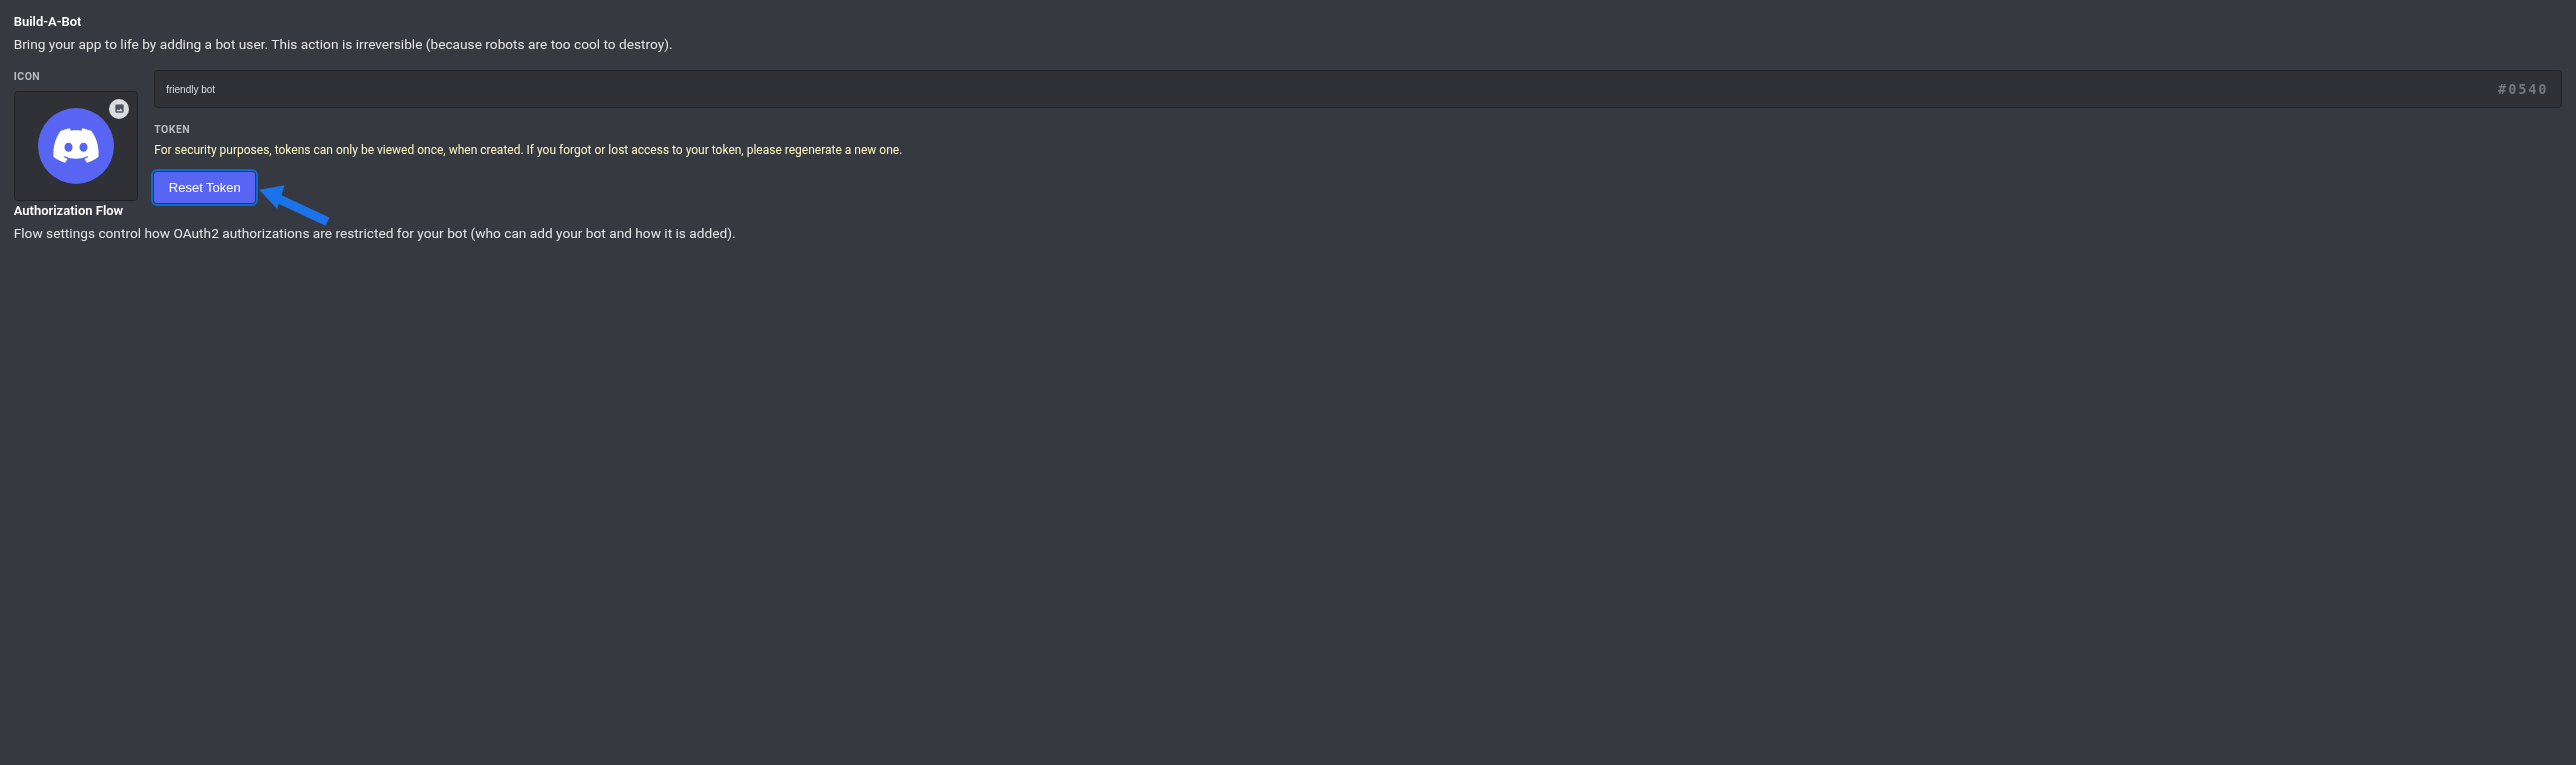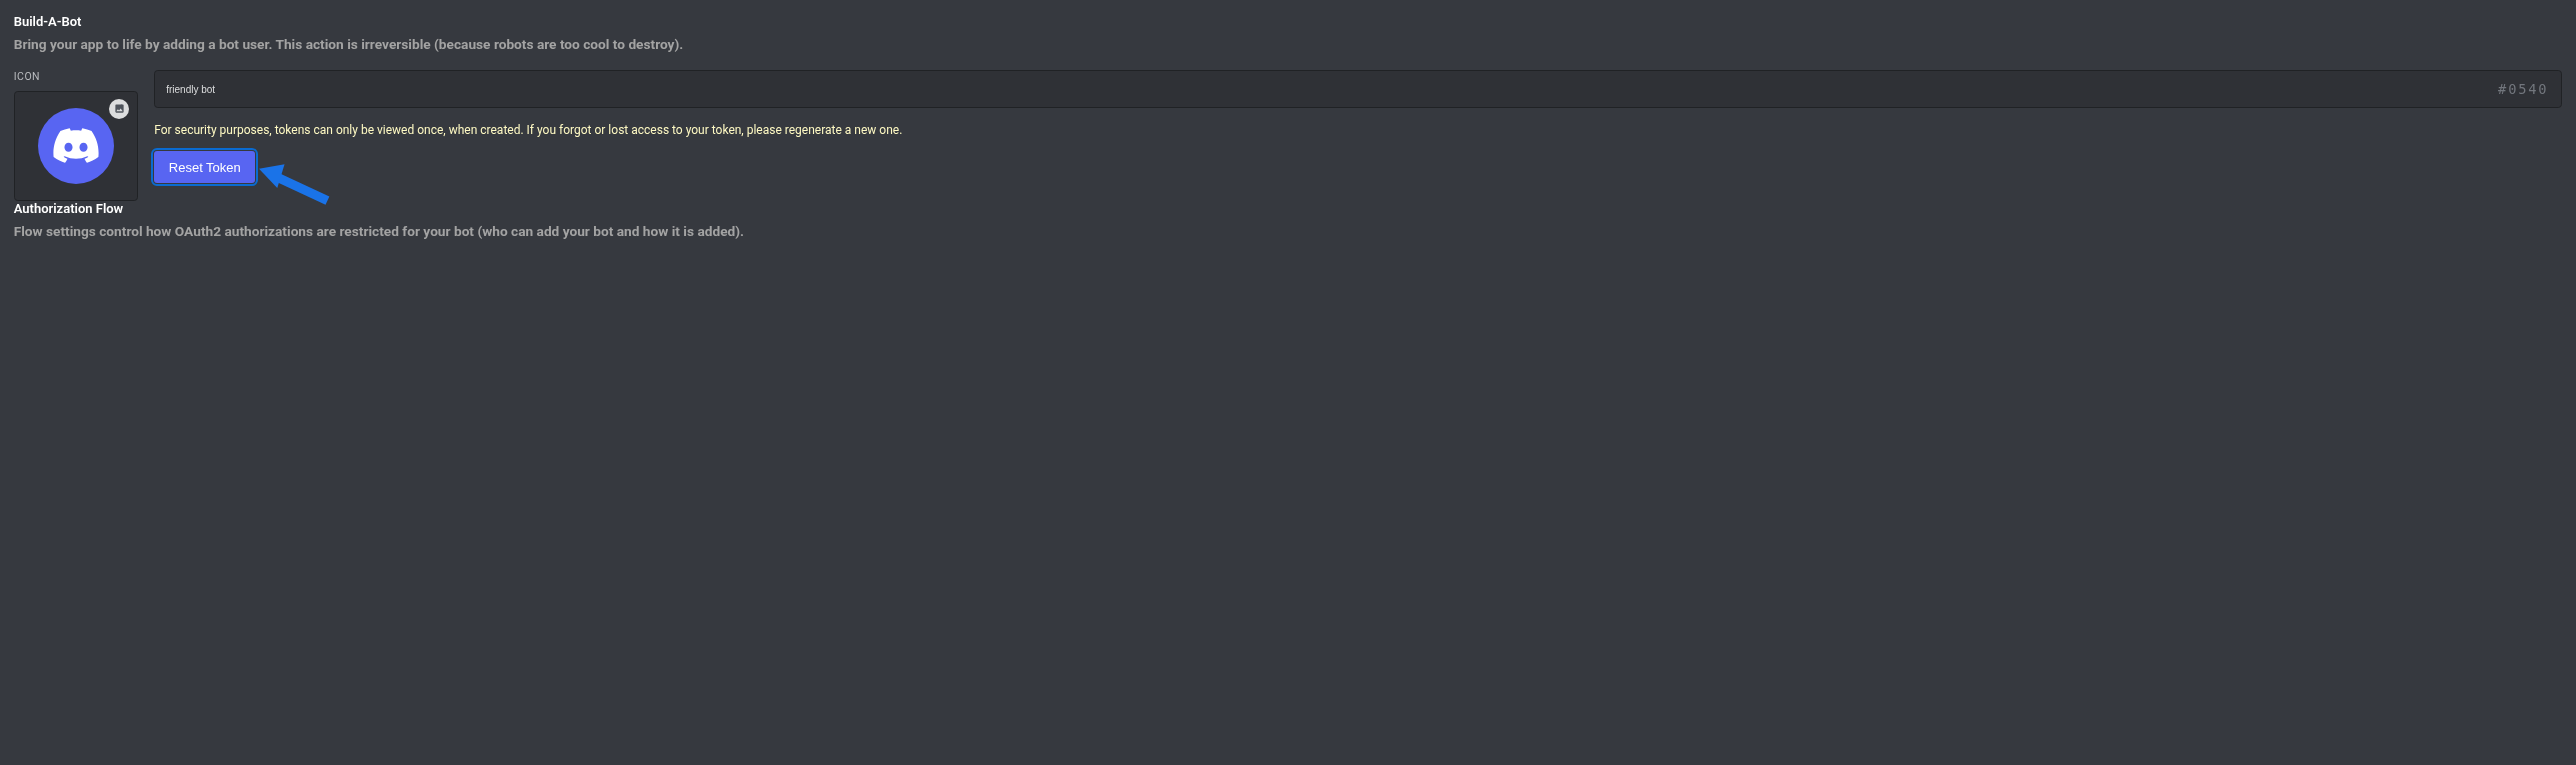--- a/index.html
+++ b/index.html
@@ -14,39 +14,38 @@
       padding: 13.7px;
       min-width: 1428px;
     }
     .section-title {
       color: #ffffff;
       font-size: 13px;
       font-weight: 600;
       margin-bottom: 7.3px;
     }
     .section-description {
-      color: #a3a3a3;
+      color: #e5e5e5;
       font-size: 13.7px;
       margin-bottom: 18.3px;
-      font-weight: bold;
     }
     .form-row {
       display: flex;
       gap: 16.5px;
     }
     .icon-column {
       flex-shrink: 0;
     }
     .main-column {
       flex: 1;
     }
     .field-label {
       color: #b9bbbe;
       font-size: 10.5px;
-      font-weight: 400;
+      font-weight: 700;
       letter-spacing: 0.5px;
       text-transform: uppercase;
       margin-bottom: 7.3px;
       display: block;
     }
     .icon-box {
       width: 124px;
       height: 110px;
       background-color: #2f3136;
       border: 0.9px solid #202225;
@@ -94,20 +93,21 @@
       padding: 0 11px;
       outline: none;
       height: 100%;
     }
     .discriminator {
       color: #72767d;
       font-family: Consolas, Monaco, monospace;
       font-size: 13.7px;
       padding: 0 13px;
       letter-spacing: 1.8px;
+      font-weight: bold;
     }
     .token-section {
       margin-top: 14.6px;
     }
     .token-description {
       color: #fef9c3;
       font-size: 12px;
       margin-bottom: 14.6px;
     }
     .reset-button {
@@ -153,20 +153,21 @@
       </div>
     </div>
 
     <div class="main-column">
       <div class="username-field">
         <input type="text" class="username-input" value="friendly bot" style="">
         <span class="discriminator">#0540</span>
       </div>
 
       <div class="token-section">
+        <span class="field-label">TOKEN</span>
         <p class="token-description">For security purposes, tokens can only be viewed once, when created. If you forgot or lost access to your token, please regenerate a new one.</p>
         <div style="position: relative; display: inline-block;">
           <button class="reset-button">Reset Token</button>
           <svg class="arrow-annotation" width="73" height="46" viewBox="0 0 80 50" style="left: 105px; top: 13px;">
             <path d="M 75 40 L 15 12" stroke="#1a73e8" stroke-width="10" fill="none"></path>
             <polygon points="0,5 28,0 20,26" fill="#1a73e8"></polygon>
           </svg>
         </div>
       </div>
     </div>

